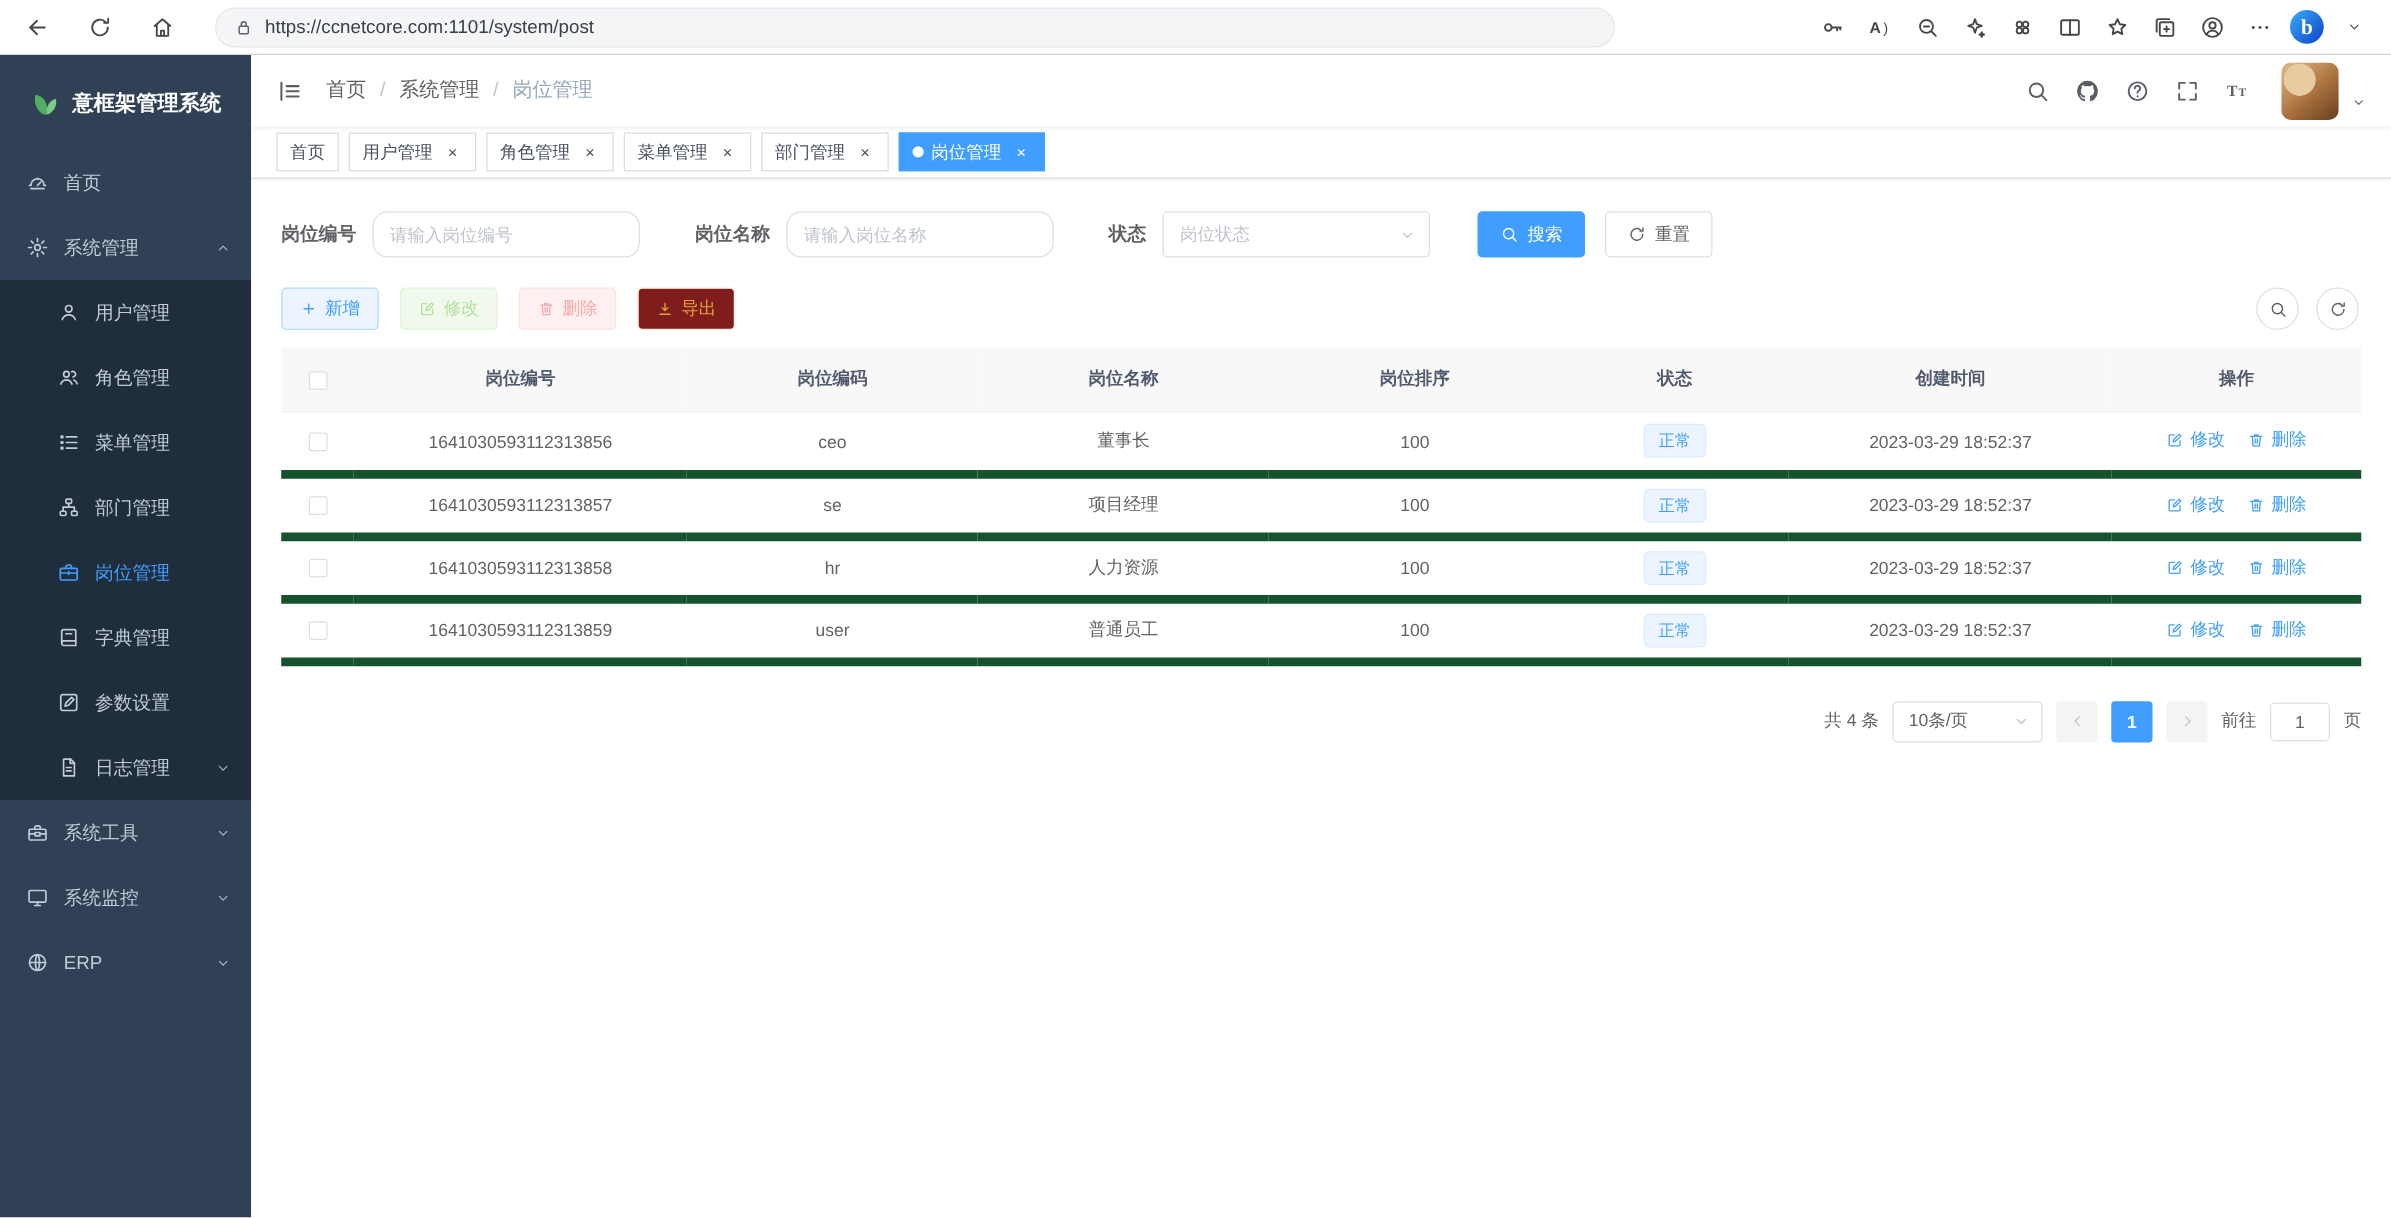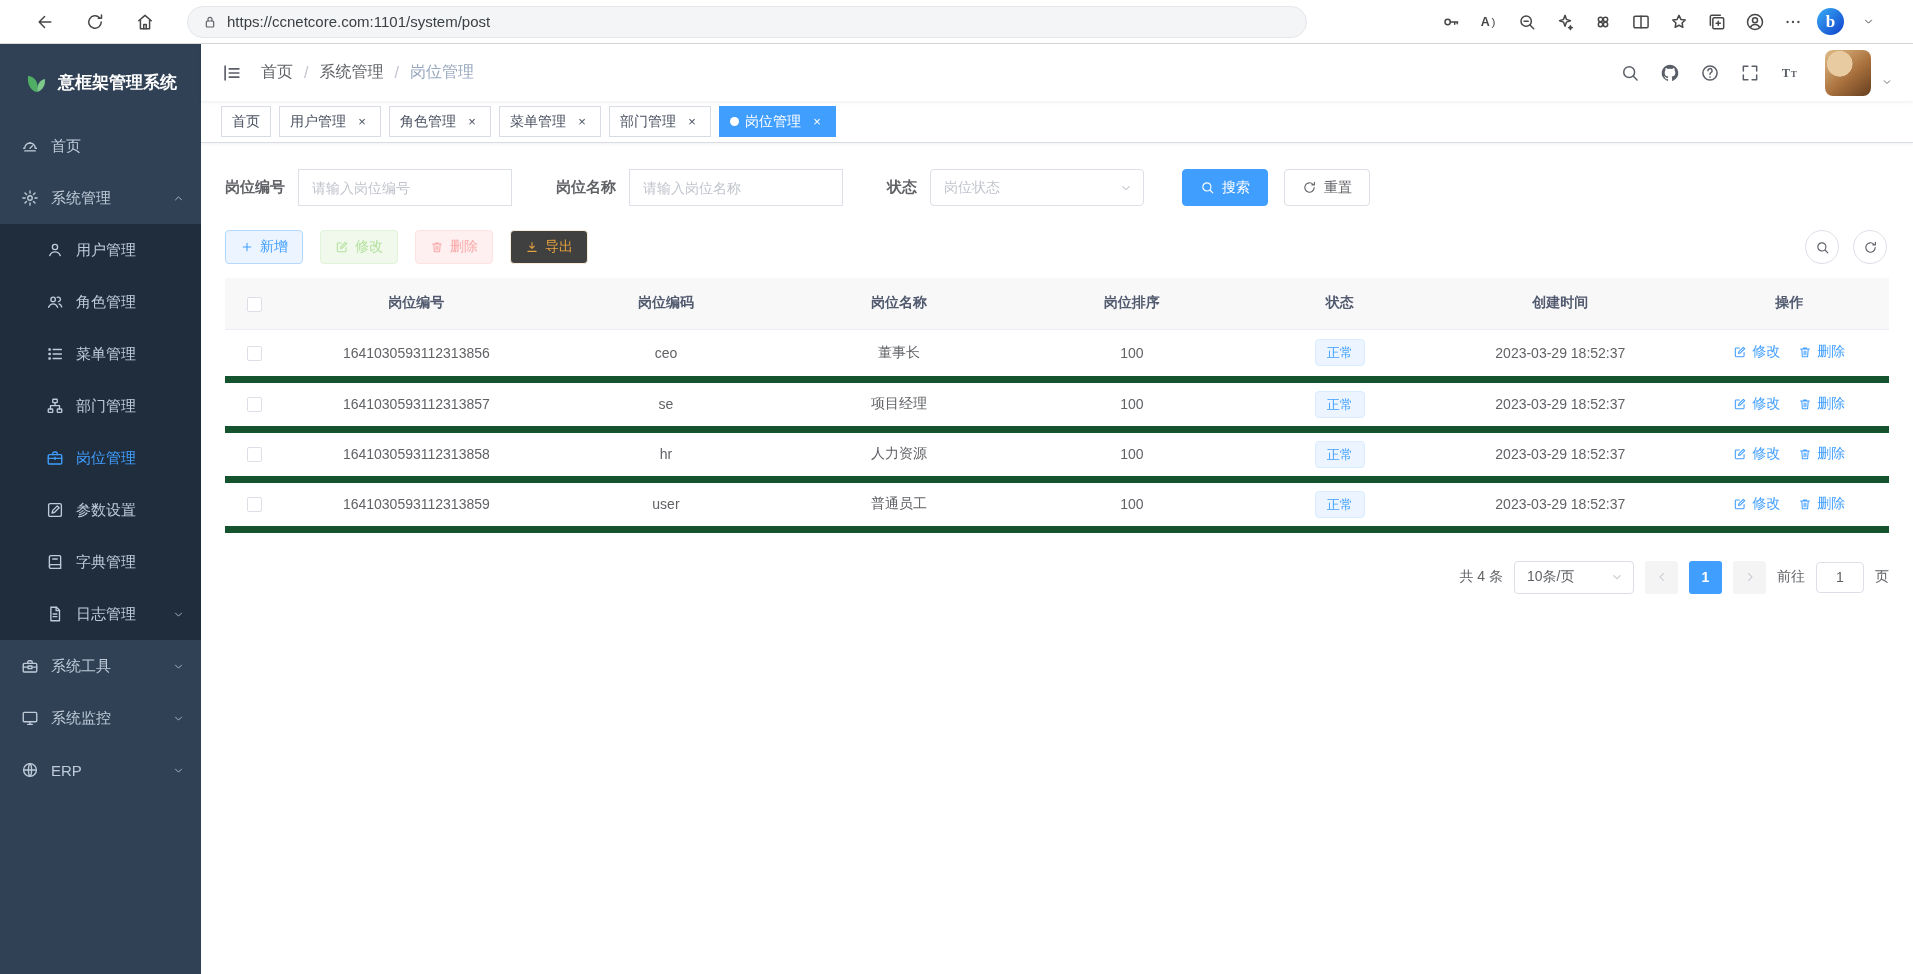--- a/index.html
+++ b/index.html
@@ -3,21 +3,21 @@
 <meta charset="utf-8">
 <style>
   *{margin:0;padding:0;box-sizing:border-box}
   html,body{width:1913px;height:974px}
   body{font-family:"Liberation Sans","DejaVu Sans",sans-serif;background:#fff;overflow:hidden;color:#606266}
   .screen{width:1913px;height:974px;display:flex;flex-direction:column}
   [data-icon]{display:inline-flex;align-items:center;justify-content:center}
   [data-icon] svg{display:block}
 
   
-  .browser-bar{height:44px;flex:0 0 44px;background:#fff;border-bottom:1px solid #d9d9d9;display:flex;align-items:center;padding:0 27px;gap:14px}
+  .browser-bar{height:44px;flex:0 0 44px;background:#fff;border-bottom:1px solid #d9d9d9;display:flex;align-items:center;padding:0 12px;gap:14px}
   .bicon{width:36px;height:34px;border-radius:6px;color:#474747;display:inline-flex;align-items:center;justify-content:center;cursor:pointer}
   .bicon svg{width:20px;height:20px}
   .bicon.caret svg{width:13px;height:13px}
   .address-bar{flex:1;max-width:1120px;height:32px;background:#f4f5f7;border:1px solid #e4e6e9;border-radius:16px;display:flex;align-items:center;gap:9px;padding:0 14px;margin:0 10px;cursor:text}
   .abar-icon{color:#5f6368}
   .abar-icon svg{width:16px;height:16px}
   .url{font-size:15px;color:#3c4043;white-space:nowrap}
   .browser-right{margin-left:auto;display:flex;align-items:center;gap:2px}
   .bing{width:27px;height:27px;border-radius:50%;background:linear-gradient(135deg,#35a3f1 10%,#1550d2 85%);color:#fff;font-weight:bold;font-size:17px;display:flex;align-items:center;justify-content:center;font-family:"Liberation Serif",serif;margin:0 4px;cursor:pointer}
 
@@ -58,39 +58,39 @@
   .tag{height:31px;display:inline-flex;align-items:center;gap:6px;padding:0 10px;border:1px solid #d8dce5;background:#fff;color:#495060;font-size:14px;cursor:pointer}
   .tag.active{background:var(--accent,#409eff);border-color:var(--accent,#409eff);color:#fff}
   .tag-dot{width:9px;height:9px;border-radius:50%;background:#fff}
   .tag-close{font-size:13px;width:16px;height:16px;border-radius:50%;display:inline-flex;align-items:center;justify-content:center;margin-left:2px}
 
   
   .content{flex:1;padding:26px 24px 0;overflow:hidden}
   .filter-row{display:flex;align-items:center;margin-bottom:24px}
   .field{display:flex;align-items:center;margin-right:44px}
   .field-label{font-size:15px;font-weight:bold;color:#606266;margin-right:13px;white-space:nowrap}
-  .text-input{width:214px;height:37px;border:1px solid #dcdfe6;border-radius:0;padding:0 13px;font-size:14px;color:#606266;outline:none}
+  .text-input{width:214px;height:37px;border:1px solid #dcdfe6;border-radius:12px;padding:0 13px;font-size:14px;color:#606266;outline:none}
   .text-input::placeholder{color:#c0c4cc}
   .select{width:214px;height:37px;border:1px solid #dcdfe6;border-radius:4px;padding:0 10px 0 13px;display:flex;align-items:center;justify-content:space-between;font-size:14px;background:#fff;cursor:pointer}
   .select-placeholder{color:#c0c4cc}
   .chev{color:#c0c4cc}
   .chev svg{width:14px;height:14px}
   .btn{height:37px;border-radius:4px;display:inline-flex;align-items:center;gap:7px;padding:0 17px;font-size:14px;cursor:pointer;border:1px solid transparent;background:#fff}
   .btn svg{width:15px;height:15px}
   .btn-primary{background:var(--accent,#409eff);border-color:var(--accent,#409eff);color:#fff;margin-right:16px}
   .btn-default{border-color:#dcdfe6;color:#606266}
   .filter-row .btn-primary{margin-left:-6px}
 
   .toolbar-row{display:flex;align-items:center;margin-bottom:14px}
   .tbtn{height:34px;border-radius:4px;display:inline-flex;align-items:center;gap:6px;padding:0 14px;font-size:14px;margin-right:17px;border:1px solid;cursor:pointer;background:#fff}
   .tbtn svg{width:14px;height:14px}
   .tbtn.primary{background:#ecf5ff;border-color:#b3d8ff;color:var(--accent,#409eff)}
   .tbtn.success{background:#f0f9eb;border-color:#e1f3d8;color:#b3e19d;cursor:not-allowed}
   .tbtn.danger{background:#fef0f0;border-color:#fde2e2;color:#f9a7a7;cursor:not-allowed}
-  .tbtn.warning{background:#404040;border-color:#faecd8;color:#e6a23c}
+  .tbtn.warning{background:#7f1d1d;border-color:#faecd8;color:#e6a23c}
   .toolbar-right{margin-left:auto;display:flex;gap:14px;padding-right:2px}
   .circle-btn{width:34px;height:34px;border-radius:50%;border:1px solid #dcdfe6;background:#fff;color:#5a5e66;display:inline-flex;align-items:center;justify-content:center;cursor:pointer}
   .circle-btn svg{width:15px;height:15px}
 
   table{width:100%;border-collapse:collapse;table-layout:fixed;font-size:14px}
   thead th{background:var(--table-header-bg,#f8f8f9);color:#515a6e;font-weight:bold;height:51px;border-bottom:1px solid #ebeef5;text-align:center;white-space:nowrap}
   tbody td{height:50px;color:#606266;text-align:center;border-bottom:7px solid #14532d;white-space:nowrap;overflow:hidden}
   .checkbox{display:inline-block;width:15px;height:15px;border:1px solid #dcdfe6;border-radius:2px;background:#fff;vertical-align:middle;cursor:pointer}
   .tag-status{display:inline-block;padding:0 11px;height:27px;line-height:25px;background:var(--tag-bg,#ecf5ff);border:1px solid var(--tag-border,#d9ecff);color:var(--accent,#409eff);border-radius:4px;font-size:13px}
   .op-link{color:var(--accent,#409eff);display:inline-flex;align-items:center;gap:5px;margin:0 9px;cursor:pointer}
@@ -293,37 +293,37 @@
           <div class="menu-item sub active">
             <span class="mi-icon" data-icon="briefcase">
               <svg viewBox="0 0 24 24" fill="none" stroke="currentColor" stroke-width="1.8" stroke-linecap="round" stroke-linejoin="round">
                 <rect x="3" y="7.5" width="18" height="12.5" rx="1.5"></rect>
                 <path d="M9 7.5V6a2 2 0 0 1 2-2h2a2 2 0 0 1 2 2v1.5M3 12.5h18M12 11v3"></path>
               </svg>
             </span>
             <span class="mi-label">岗位管理</span>
           </div>
           <div class="menu-item sub">
-            <span class="mi-icon" data-icon="edit">
-              <svg viewBox="0 0 24 24" fill="none" stroke="currentColor" stroke-width="1.8" stroke-linecap="round" stroke-linejoin="round">
-                <rect x="3.5" y="3.5" width="17" height="17" rx="2"></rect>
-                <path d="M8 16l1-3.5 6-6 2.5 2.5-6 6L8 16z"></path>
-              </svg>
-            </span>
-            <span class="mi-label">参数设置</span>
-          </div>
-          <div class="menu-item sub">
             <span class="mi-icon" data-icon="book">
               <svg viewBox="0 0 24 24" fill="none" stroke="currentColor" stroke-width="1.8" stroke-linecap="round" stroke-linejoin="round">
                 <path d="M6.5 3.5H18a1.5 1.5 0 0 1 1.5 1.5v15.5H6.5a2 2 0 0 1-2-2v-13a2 2 0 0 1 2-2z"></path>
                 <path d="M4.5 17.5a2 2 0 0 1 2-2h13"></path>
                 <path d="M9 8h6"></path>
               </svg>
             </span>
             <span class="mi-label">字典管理</span>
+          </div>
+          <div class="menu-item sub">
+            <span class="mi-icon" data-icon="edit">
+              <svg viewBox="0 0 24 24" fill="none" stroke="currentColor" stroke-width="1.8" stroke-linecap="round" stroke-linejoin="round">
+                <rect x="3.5" y="3.5" width="17" height="17" rx="2"></rect>
+                <path d="M8 16l1-3.5 6-6 2.5 2.5-6 6L8 16z"></path>
+              </svg>
+            </span>
+            <span class="mi-label">参数设置</span>
           </div>
           <div class="menu-item sub">
             <span class="mi-icon" data-icon="document">
               <svg viewBox="0 0 24 24" fill="none" stroke="currentColor" stroke-width="1.8" stroke-linecap="round" stroke-linejoin="round">
                 <path d="M6.5 3h7.5l4 4v14H6.5z"></path>
                 <path d="M13.5 3v4.5H18M9.5 12h5M9.5 15.5h5"></path>
               </svg>
             </span>
             <span class="mi-label">日志管理</span>
             <span class="mi-chevron" data-icon="chevron-down">

